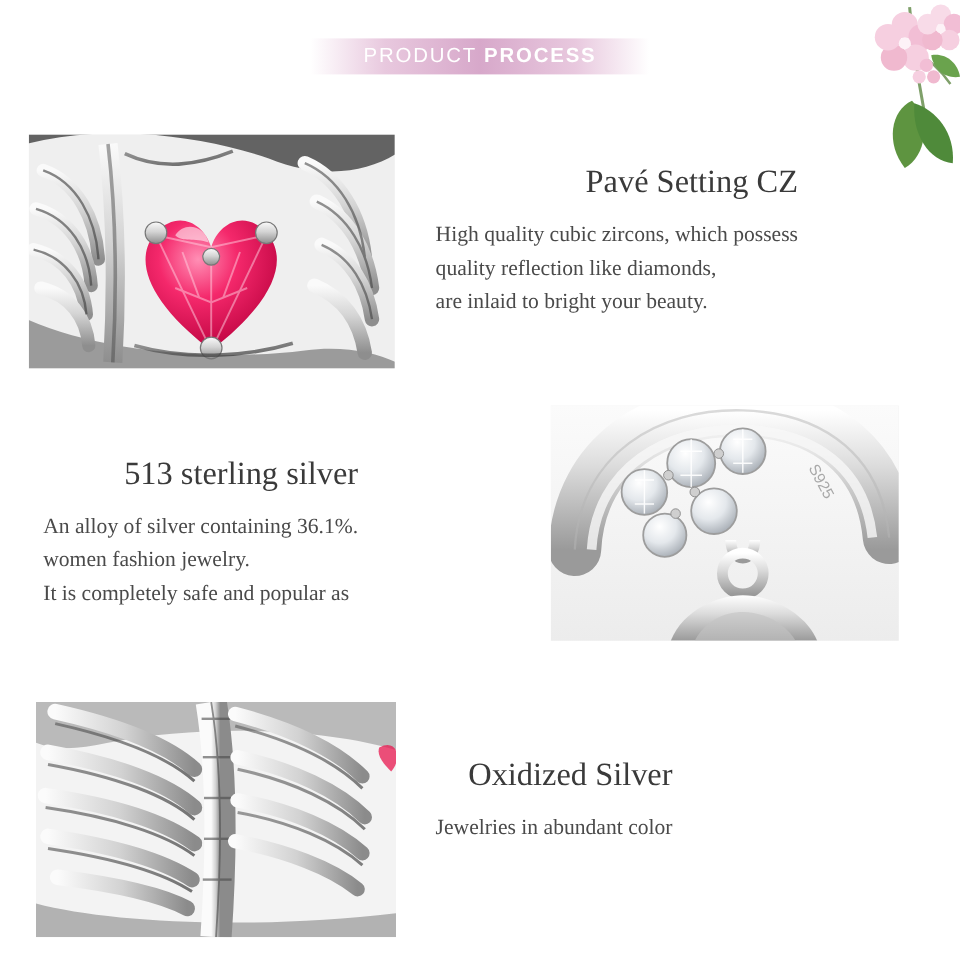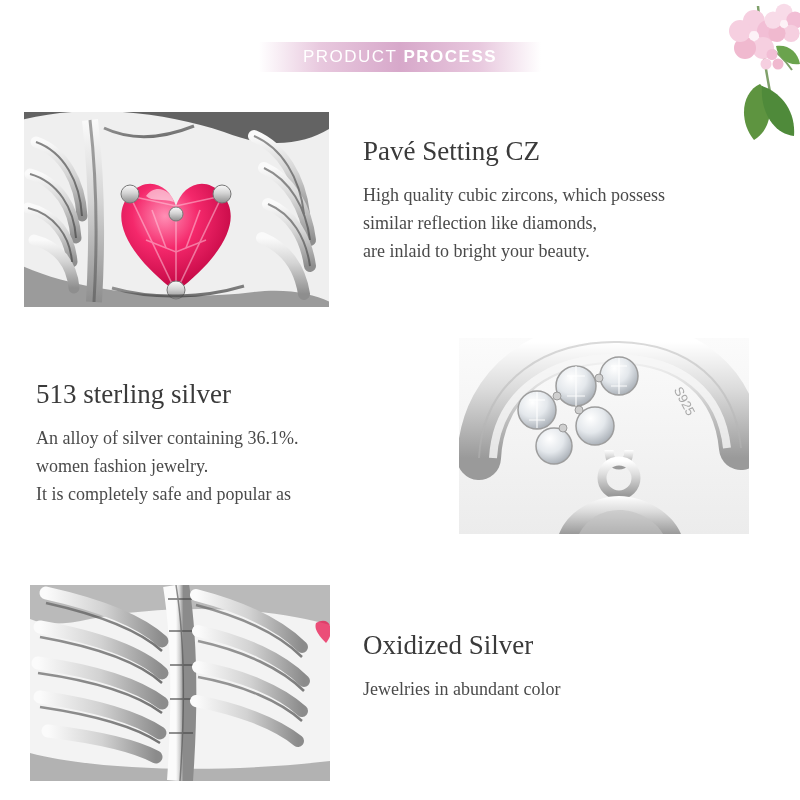--- a/index.html
+++ b/index.html
@@ -11,21 +11,21 @@
     height: 800px;
     background: #ffffff;
     font-family: "Liberation Serif", serif;
     overflow: hidden;
     position: relative;
   }
 
   
   .banner {
     position: absolute;
-    top: 42px;
+    top: 32px;
     left: 259px;
     width: 282px;
     height: 30px;
     background: linear-gradient(to right, #ffffff 0%, #e8c8de 22%, #d7a8ca 50%, #e8c8de 78%, #ffffff 100%);
     display: flex;
     align-items: center;
     justify-content: center;
     letter-spacing: 1.5px;
   }
   .banner-text {
@@ -60,20 +60,21 @@
   .txt-block {
     position: absolute;
   }
   .txt-title {
     font-family: "Liberation Serif", serif;
     font-size: 27px;
     color: #3a3a3a;
     margin: 0 0 14px 0;
     font-weight: normal;
     white-space: nowrap;
+    text-align: right;
   }
   .txt-line {
     font-family: Liberation Serif, serif;
     font-size: 18px;
     color: #4a4a4a;
     line-height: 28px;
     white-space: nowrap;
   }
 
   
@@ -204,21 +205,21 @@
     <g stroke="url(#dark1)" stroke-width="3" fill="none" opacity="0.7">
       <path d="M80 16 C110 30 140 26 170 14"></path>
       <path d="M88 176 C130 188 180 186 220 174"></path>
     </g>
   </svg>
 </div>
 
 <div class="txt-block" id="sec1-text">
   <h2 class="txt-title">Pavé Setting CZ</h2>
   <div class="txt-line">High quality cubic zircons, which possess</div>
-  <div class="txt-line">similar reflection like diamonds,</div>
+  <div class="txt-line">quality reflection like diamonds,</div>
   <div class="txt-line">are inlaid to bright your beauty.</div>
 </div>
 
 <div class="photo" id="sec2-photo">
   <svg width="290" height="196" viewBox="0 0 290 196">
     <defs>
       <linearGradient id="sil2" x1="0" y1="0" x2="0" y2="1">
         <stop offset="0%" stop-color="#ffffff"></stop>
         <stop offset="40%" stop-color="#dcdcdc"></stop>
         <stop offset="100%" stop-color="#9a9a9a"></stop>

